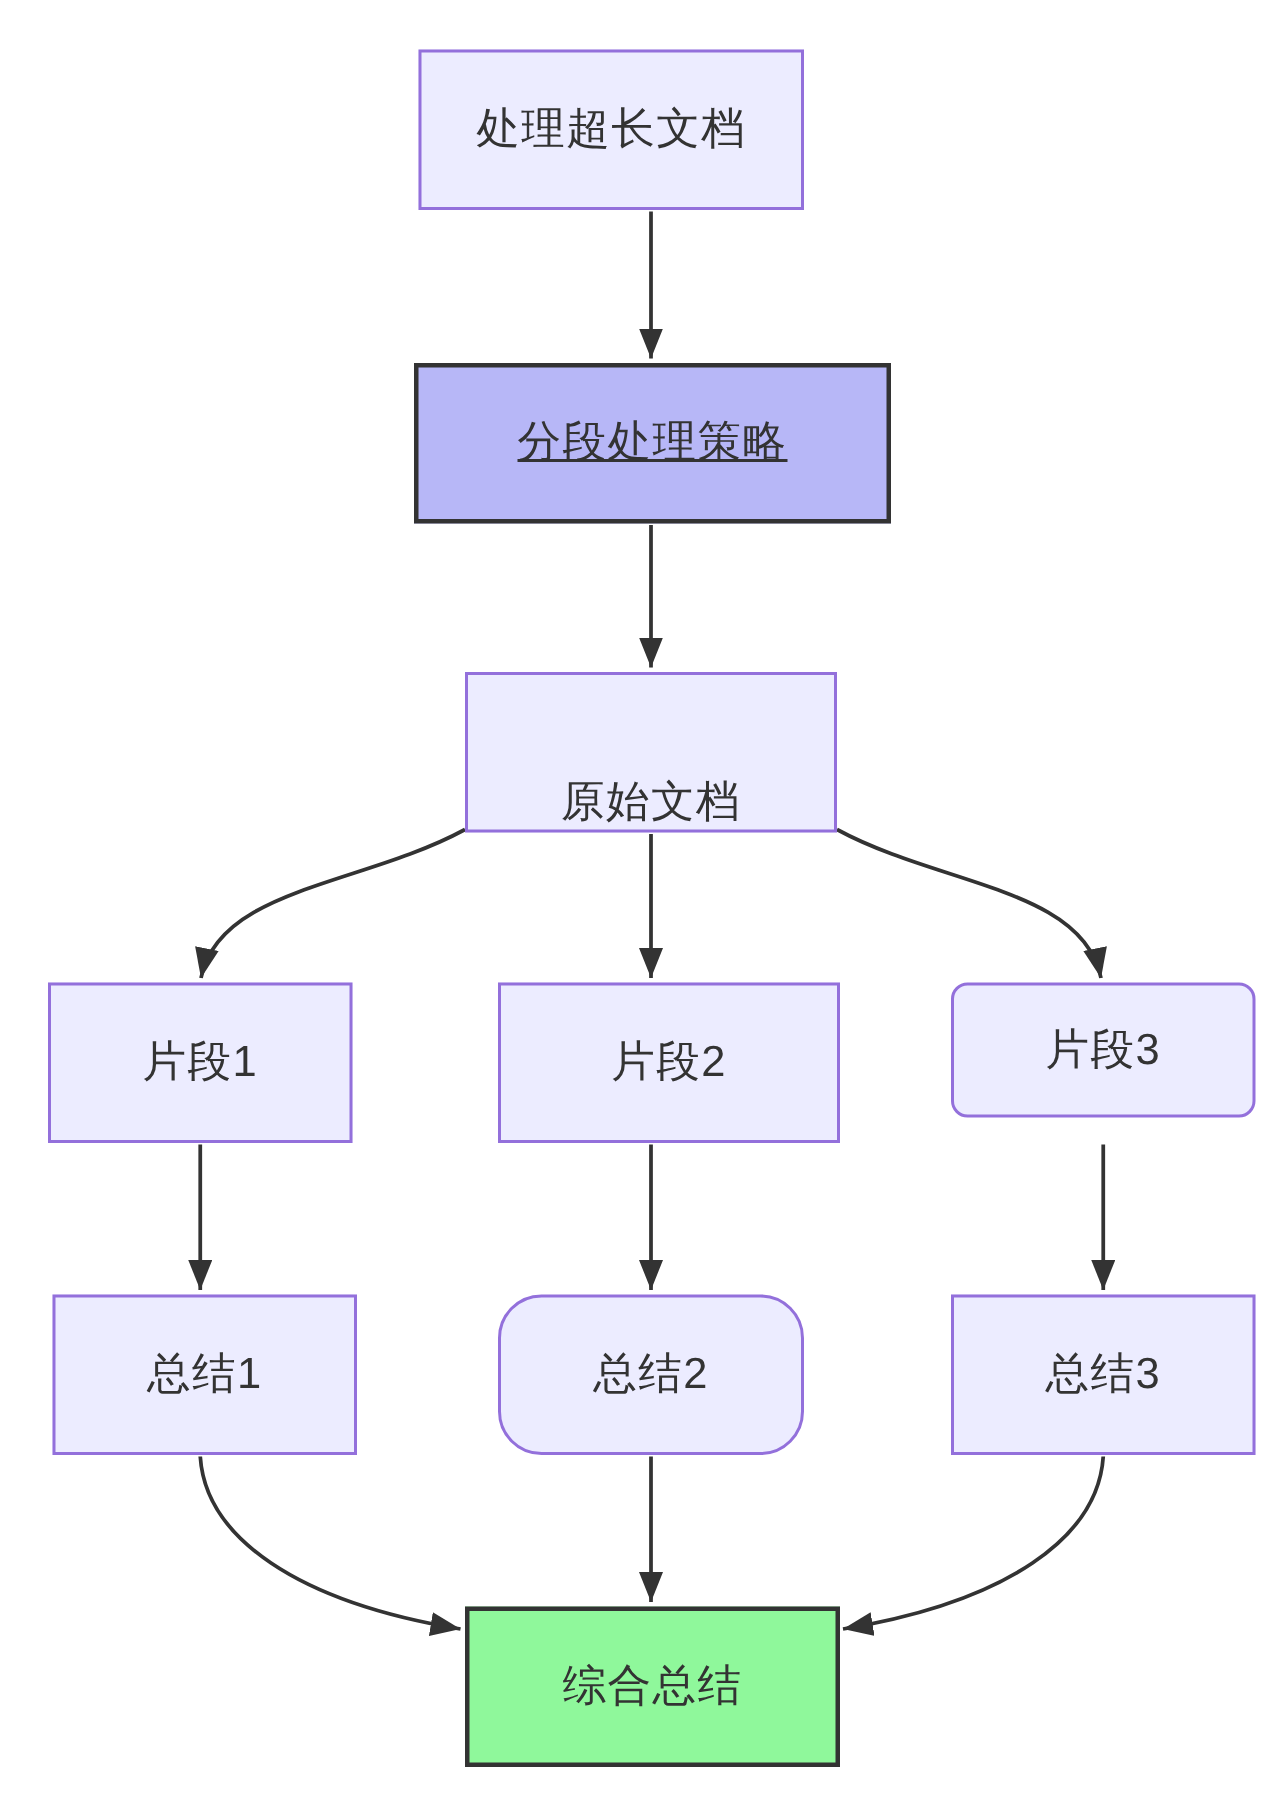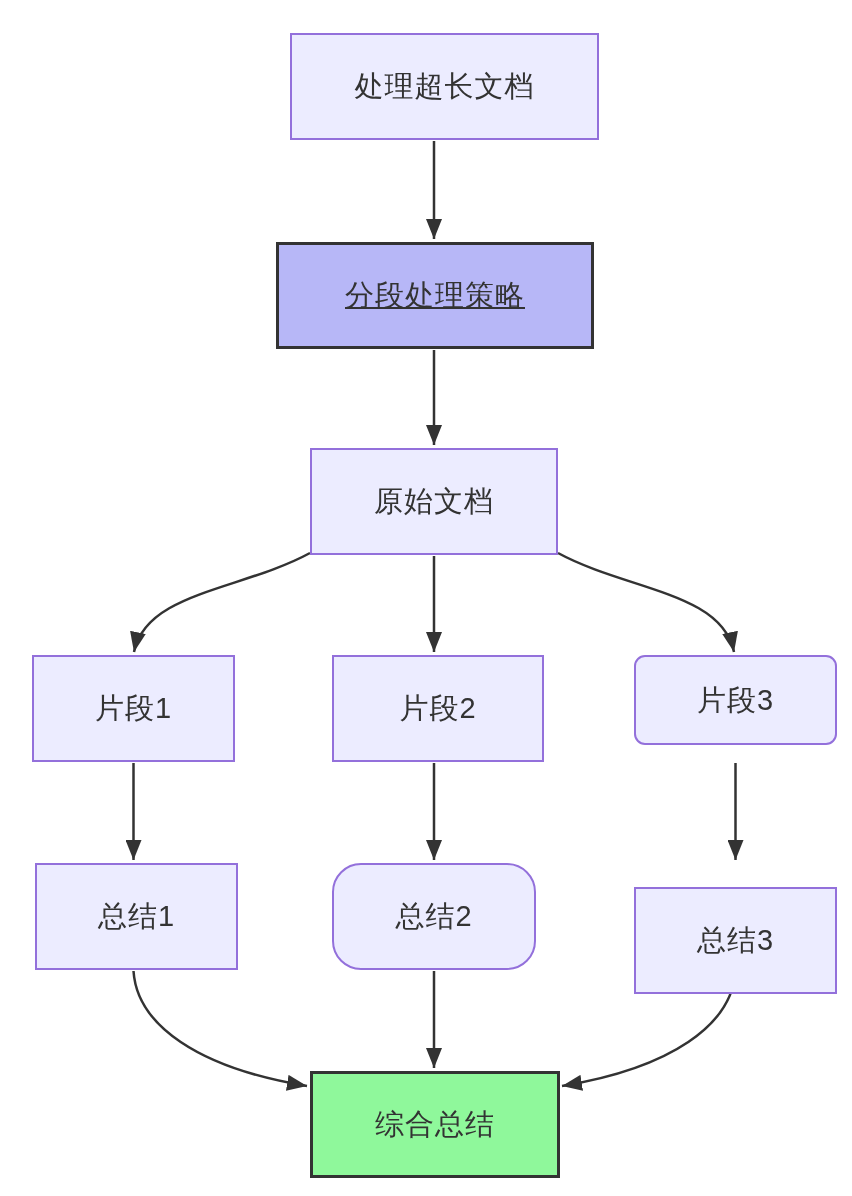--- a/index.html
+++ b/index.html
@@ -69,53 +69,53 @@
     <path class="edge" d="M434,556 L434,652" marker-end="url(#arrow)"></path>
     <path class="edge" d="M558,553 C626,590 722,592 734,652" marker-end="url(#arrow)"></path>
     <path class="edge" d="M133.5,763 L133.5,860" marker-end="url(#arrow)"></path>
     <path class="edge" d="M434,763 L434,860" marker-end="url(#arrow)"></path>
     <path class="edge" d="M735.5,763 L735.5,860" marker-end="url(#arrow)"></path>
     <path class="edge" d="M133.5,971 C137,1025 198,1068 307,1086" marker-end="url(#arrow)"></path>
     <path class="edge" d="M434,971 L434,1068" marker-end="url(#arrow)"></path>
     <path class="edge" d="M735.5,971 C732,1025 671,1068 562,1086" marker-end="url(#arrow)"></path>
   </svg>
 
-  <div class="node default" style="left:290px; top:33px; width:309px; height:107px;">
+  <div class="node default" style="left:279px; top:33px; width:257px; height:107px;">
     <span>处理超长文档</span>
   </div>
 
   <div class="node emphasis" style="left:276px; top:242px; width:318px; height:107px;text-decoration:underline;">
     <span>分段处理策略</span>
   </div>
 
-  <div class="node default" style="left:310px; top:448px; width:248px; height:107px;">
+  <div class="node default" style="left:310px; top:448px; width:248px; height:107px;align-items:flex-end;">
     <span>原始文档</span>
   </div>
 
   <div class="node default" style="left:32px; top:655px; width:203px; height:107px;align-items:center;">
     <span>片段1</span>
   </div>
 
-  <div class="node default" style="left:332px; top:655px; width:212px; height:107px;">
+  <div class="node default" style="left:332px; top:655px; width:228px; height:107px;">
     <span>片段2</span>
   </div>
 
   <div class="node default" style="left:634px; top:655px; width:203px; height:90px;border-radius:11px;">
     <span>片段3</span>
   </div>
 
   <div class="node default" style="left:35px; top:863px; width:203px; height:107px;">
     <span>总结1</span>
   </div>
 
   <div class="node default" style="left:332px; top:863px; width:204px; height:107px;border-radius:29px;">
     <span>总结2</span>
   </div>
 
-  <div class="node default" style="left:634px; top:863px; width:203px; height:107px;margin-top:24px;">
+  <div class="node default" style="left:634px; top:863px; width:203px; height:107px;">
     <span>总结3</span>
   </div>
 
   <div class="node success" style="left:310px; top:1071px; width:250px; height:107px;text-align:center;">
     <span>综合总结</span>
   </div>
 
 </div>
 
 </body></html>

